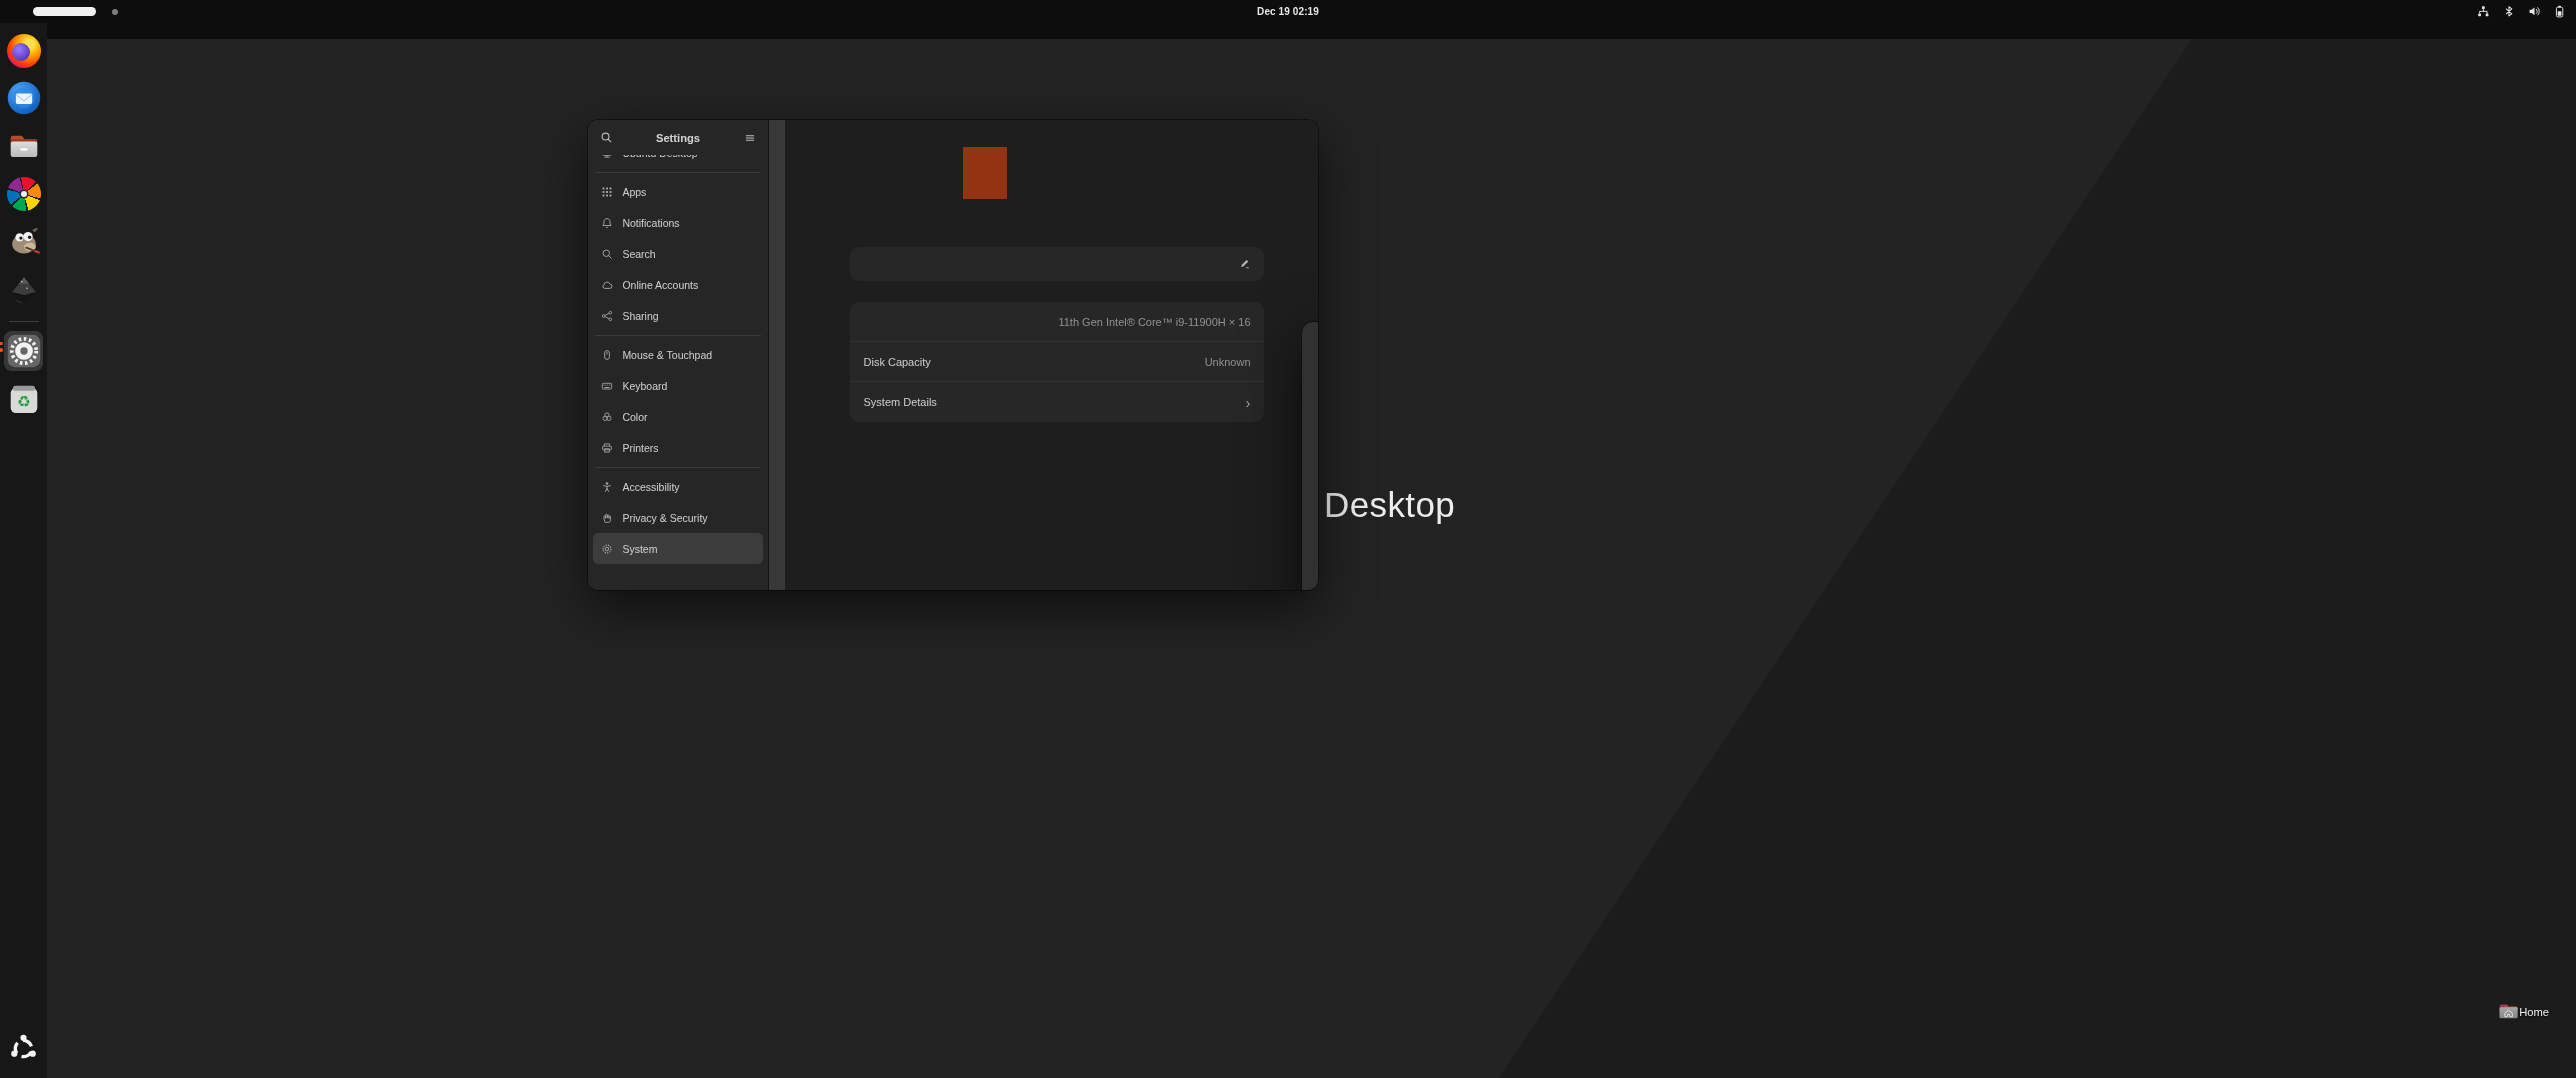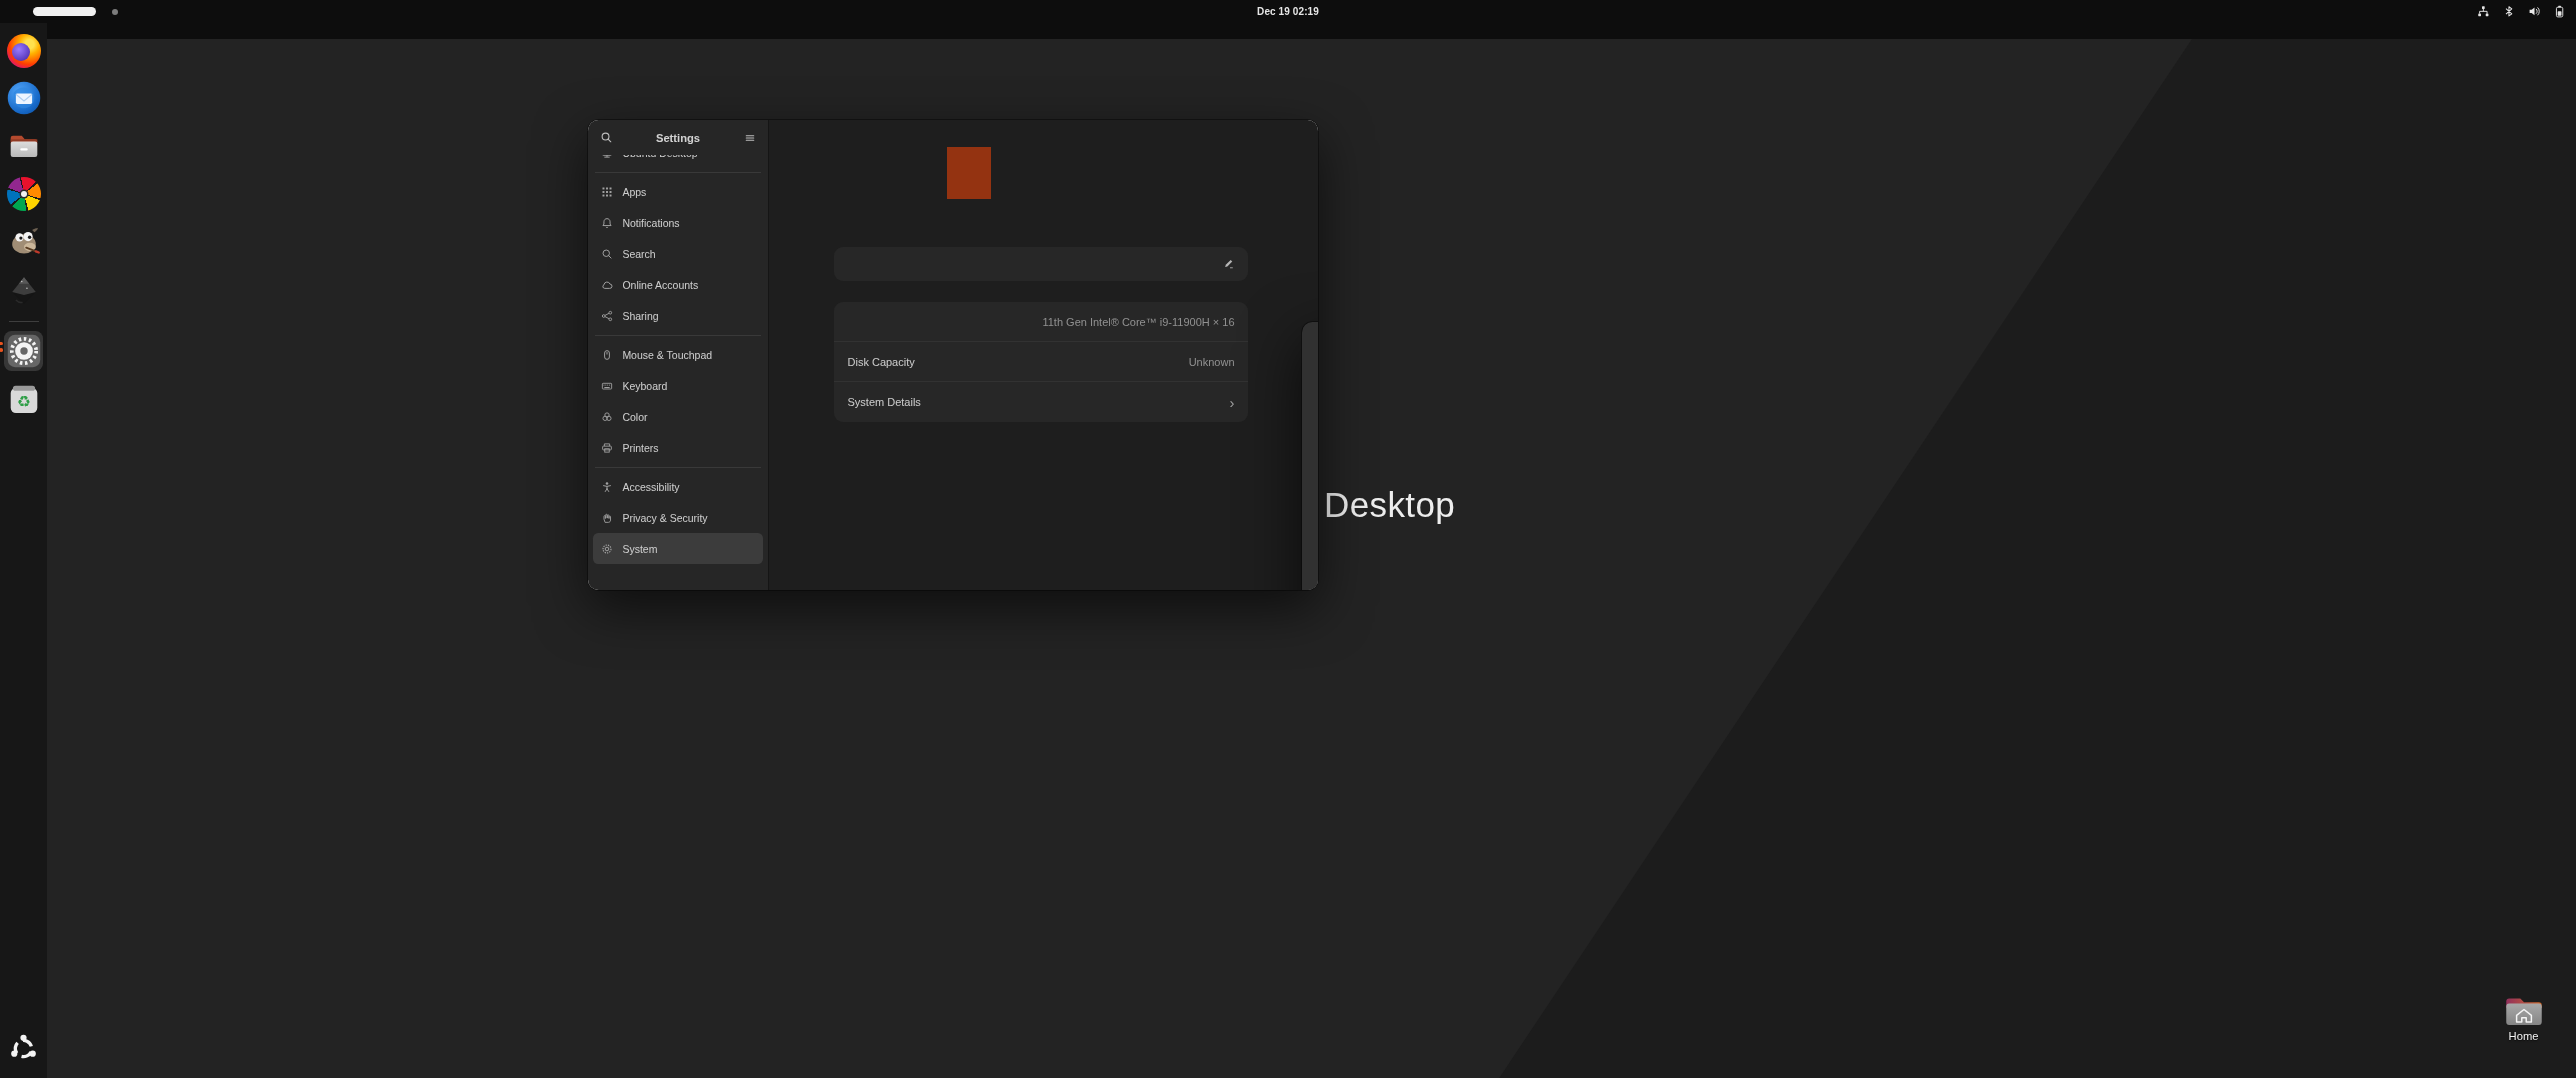--- a/index.html
+++ b/index.html
@@ -35,27 +35,27 @@
   #icon-firefox{background:radial-gradient(circle at 66% 30%,#ffe14d 0 14%,#ffb300 30%,#ff7a00 46%,#ff3d00 62%,#e0156e 80%,#8f2bbf 100%);position:relative;}
   #icon-firefox:after{content:"";position:absolute;left:5.2px;top:9.7px;width:18px;height:18px;border-radius:50%;
     background:radial-gradient(circle at 38% 35%,#9a7bff,#5636b8 75%);}
   #icon-colorwheel{width:34px;height:34px;border-radius:50%;position:relative;
     background:conic-gradient(from -10deg,#e8112d 0 55deg,#1b1b1b 55deg 62deg,#ff8a00 62deg 115deg,#1b1b1b 115deg 122deg,#ffd500 122deg 175deg,#1b1b1b 175deg 182deg,#00a650 182deg 235deg,#1b1b1b 235deg 242deg,#0072bc 242deg 295deg,#1b1b1b 295deg 302deg,#92278f 302deg 355deg,#1b1b1b 355deg 360deg);}
   #icon-colorwheel:after{content:"";position:absolute;left:14.2px;top:14.2px;width:6px;height:6px;
     border-radius:50%;background:#f2f2f2;box-shadow:0 0 0 1.5px #2a2a2a;}
 
   
   #desktop-label{left:1324px;top:485px;font-size:35px;font-weight:300;color:#ededed;letter-spacing:0.4px;}
-  #home-icon{left:2498px;top:994px;width:51px;display:flex;flex-direction:column;align-items:center;}
+  #home-icon{left:2498px;top:994px;width:51px;display:flex;flex-direction:row;align-items:center;}
   #home-icon .home-label{margin-top:2.2px;font-size:11.2px;color:#f3f3f3;text-shadow:0 0.7px 1.5px rgba(0,0,0,.8);}
 
   
   #win{left:588px;top:120px;width:730px;height:470px;border-radius:10.5px;overflow:hidden;
-       background:#ffffff;box-shadow:0 18px 52px rgba(0,0,0,.6),0 0 0 0.7px rgba(0,0,0,.55);
-       display:flex;}
+       background:#404040;box-shadow:0 18px 52px rgba(0,0,0,.6),0 0 0 0.7px rgba(0,0,0,.55);
+       display:flex;gap:16px;}
   #sidebar{width:180px;flex:none;background:#2c2c2c;border-right:0.7px solid #191919;
            display:flex;flex-direction:column;}
   #sidebar-header{height:35px;flex:none;display:flex;align-items:center;padding:0 6px;}
   .flat-btn{width:24px;height:24px;border-radius:5.2px;display:flex;align-items:center;justify-content:center;color:#d8d8d8;}
   #sidebar-title{flex:1;text-align:center;font-size:11.2px;font-weight:700;color:#f0f0f0;}
   #sidebar-list{flex:1;overflow:hidden;padding:0 5.2px;}
   .side-row{height:31px;border-radius:5.2px;display:flex;align-items:center;gap:9px;
             padding:0 8.2px;color:#ebebeb;font-size:10.5px;}
   .side-row svg{flex:none;color:#b9b9b9;}
   .side-row.selected{background:#454545;}

